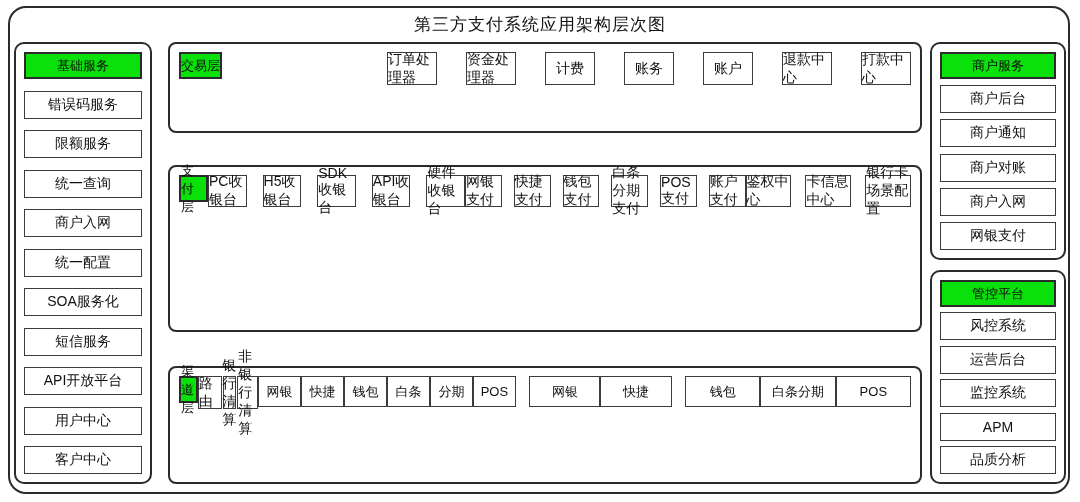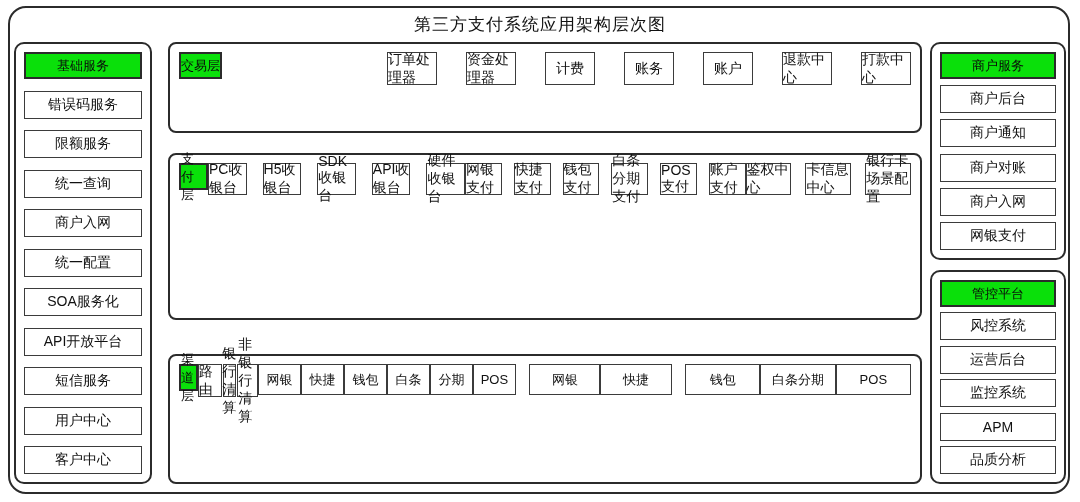--- a/index.html
+++ b/index.html
@@ -36,21 +36,21 @@
     border:1.5px solid #3b3b3b; background:#fff; box-sizing:border-box;
     display:flex; align-items:center; justify-content:center; font-size:14px;
   }
   .panel .box { height:28px; }
 
   .mid-section {
     border:2px solid #2b2b2b; border-radius:8px; box-sizing:border-box; background:#fff;
     padding:8px 9px; display:flex; justify-content:space-between;
   }
   .sec-trade { height:91px; }
-  .sec-pay { height:167px; margin-top:20px; }
+  .sec-pay { height:167px; margin-top:32px; }
   .sec-channel { margin-top:34px; flex:1; }
 
   .hrow { display:flex; }
   .trade-row { height:33px; gap:29px; }
   .trade-row .box { flex:1; }
   .pay-row { height:32px; }
   .pay-row1 { gap:16px; } .pay-row1 .box { flex:1; }
   .pay-row2 { gap:12px; } .pay-row2 .box { flex:1; }
   .pay-row3 { gap:14px; } .pay-row3 .box { flex:1; }
 
@@ -73,22 +73,22 @@
 <div class="cols">
 
   <div class="panel left-panel">
     <div class="green-hdr">基础服务</div>
     <div class="box">错误码服务</div>
     <div class="box">限额服务</div>
     <div class="box">统一查询</div>
     <div class="box">商户入网</div>
     <div class="box">统一配置</div>
     <div class="box">SOA服务化</div>
+    <div class="box">短信服务</div>
     <div class="box">API开放平台</div>
-    <div class="box">短信服务</div>
     <div class="box">用户中心</div>
     <div class="box">客户中心</div>
   </div>
 
   <div class="mid-col">
 
     <div class="mid-section sec-trade">
       <div class="green-hdr">交易层</div>
       <div class="hrow trade-row">
         <div class="box">订单处理器</div>

